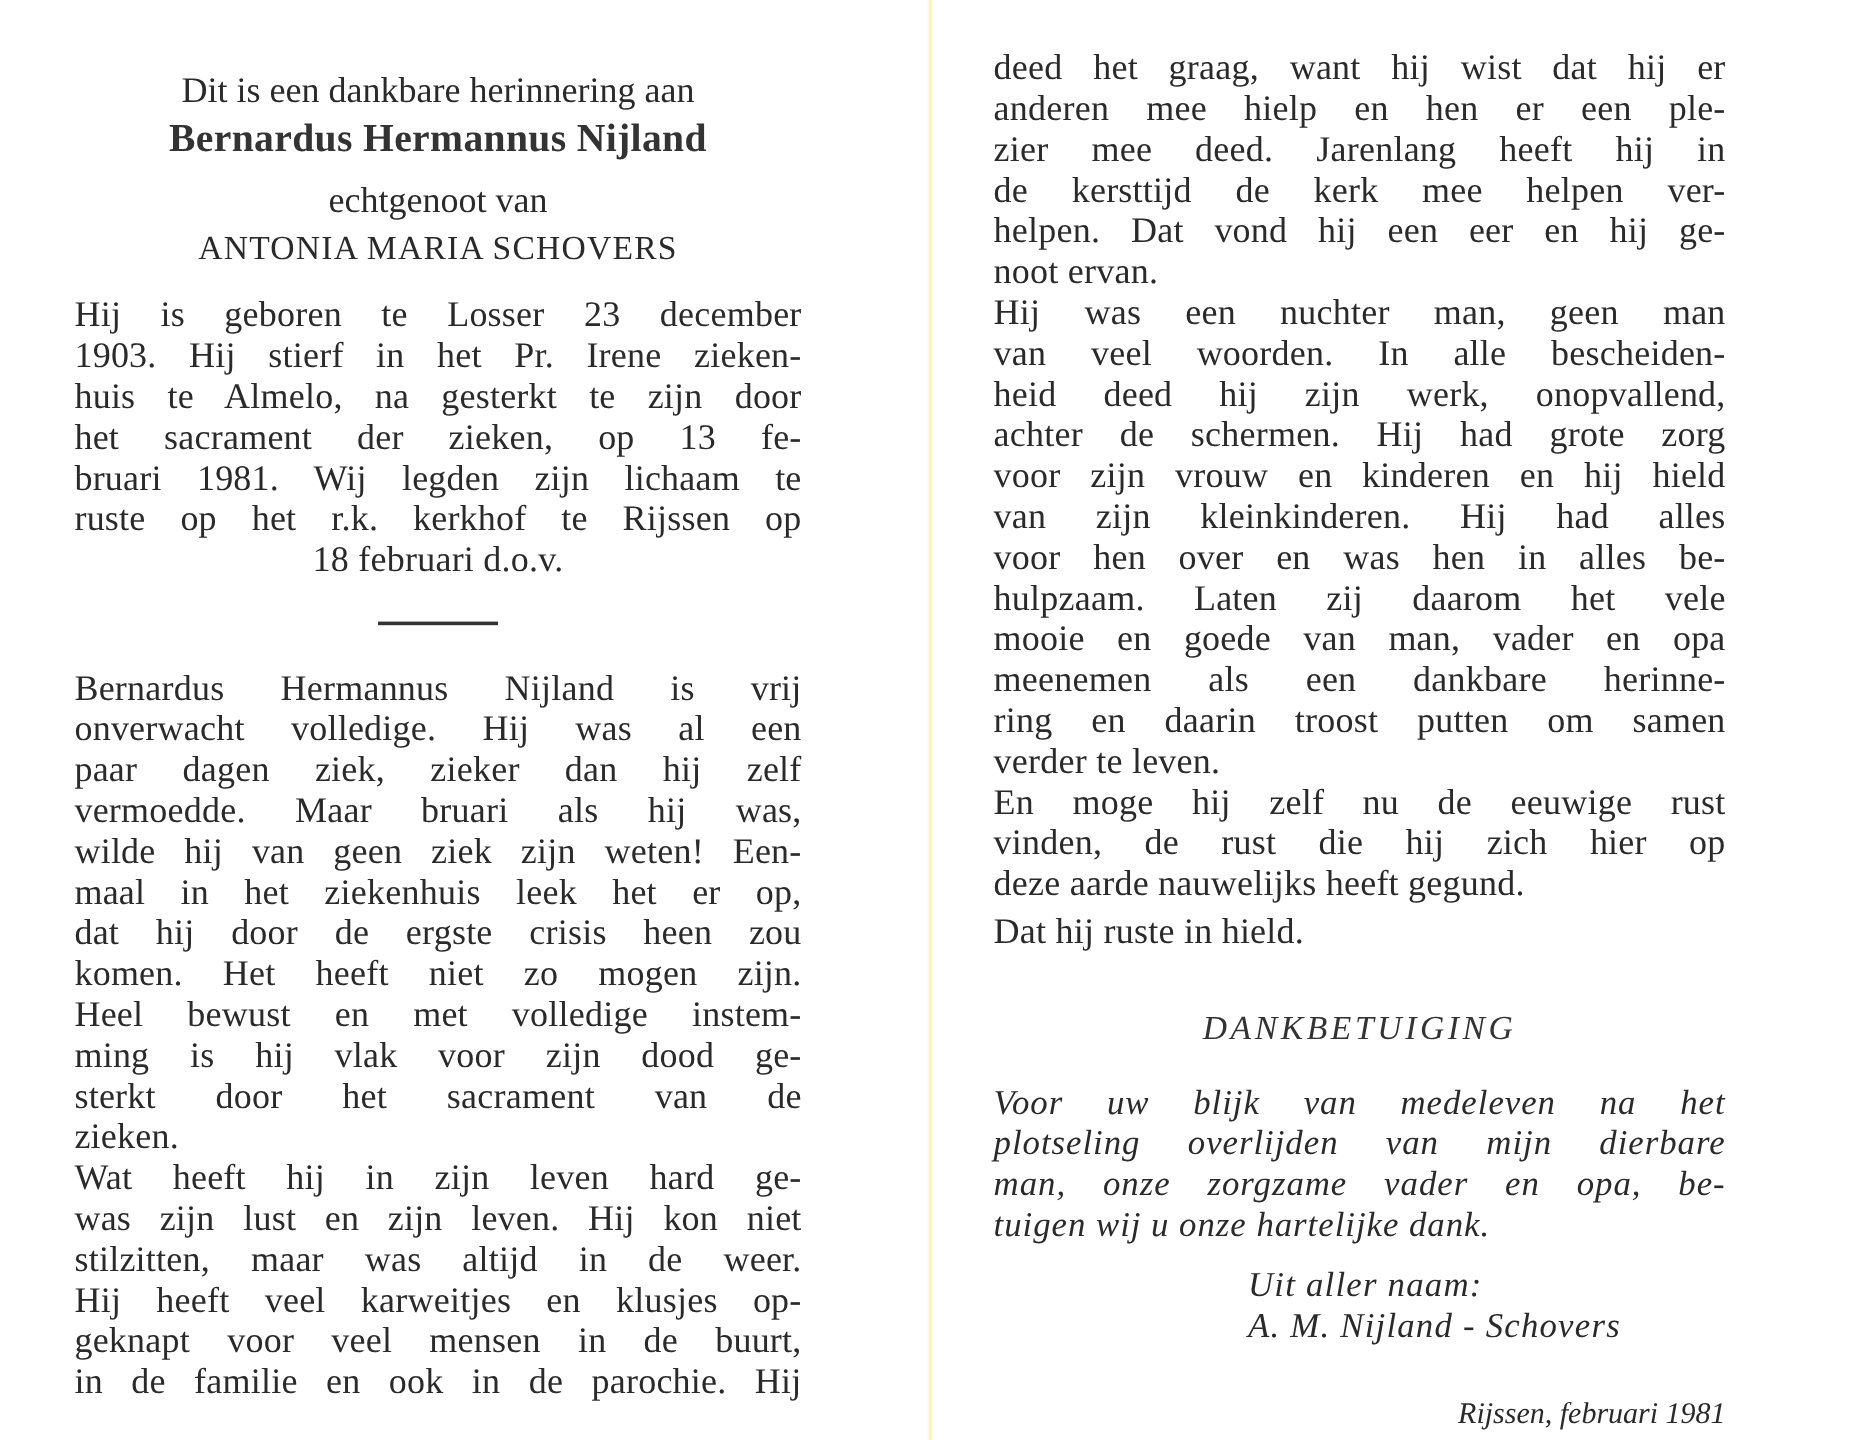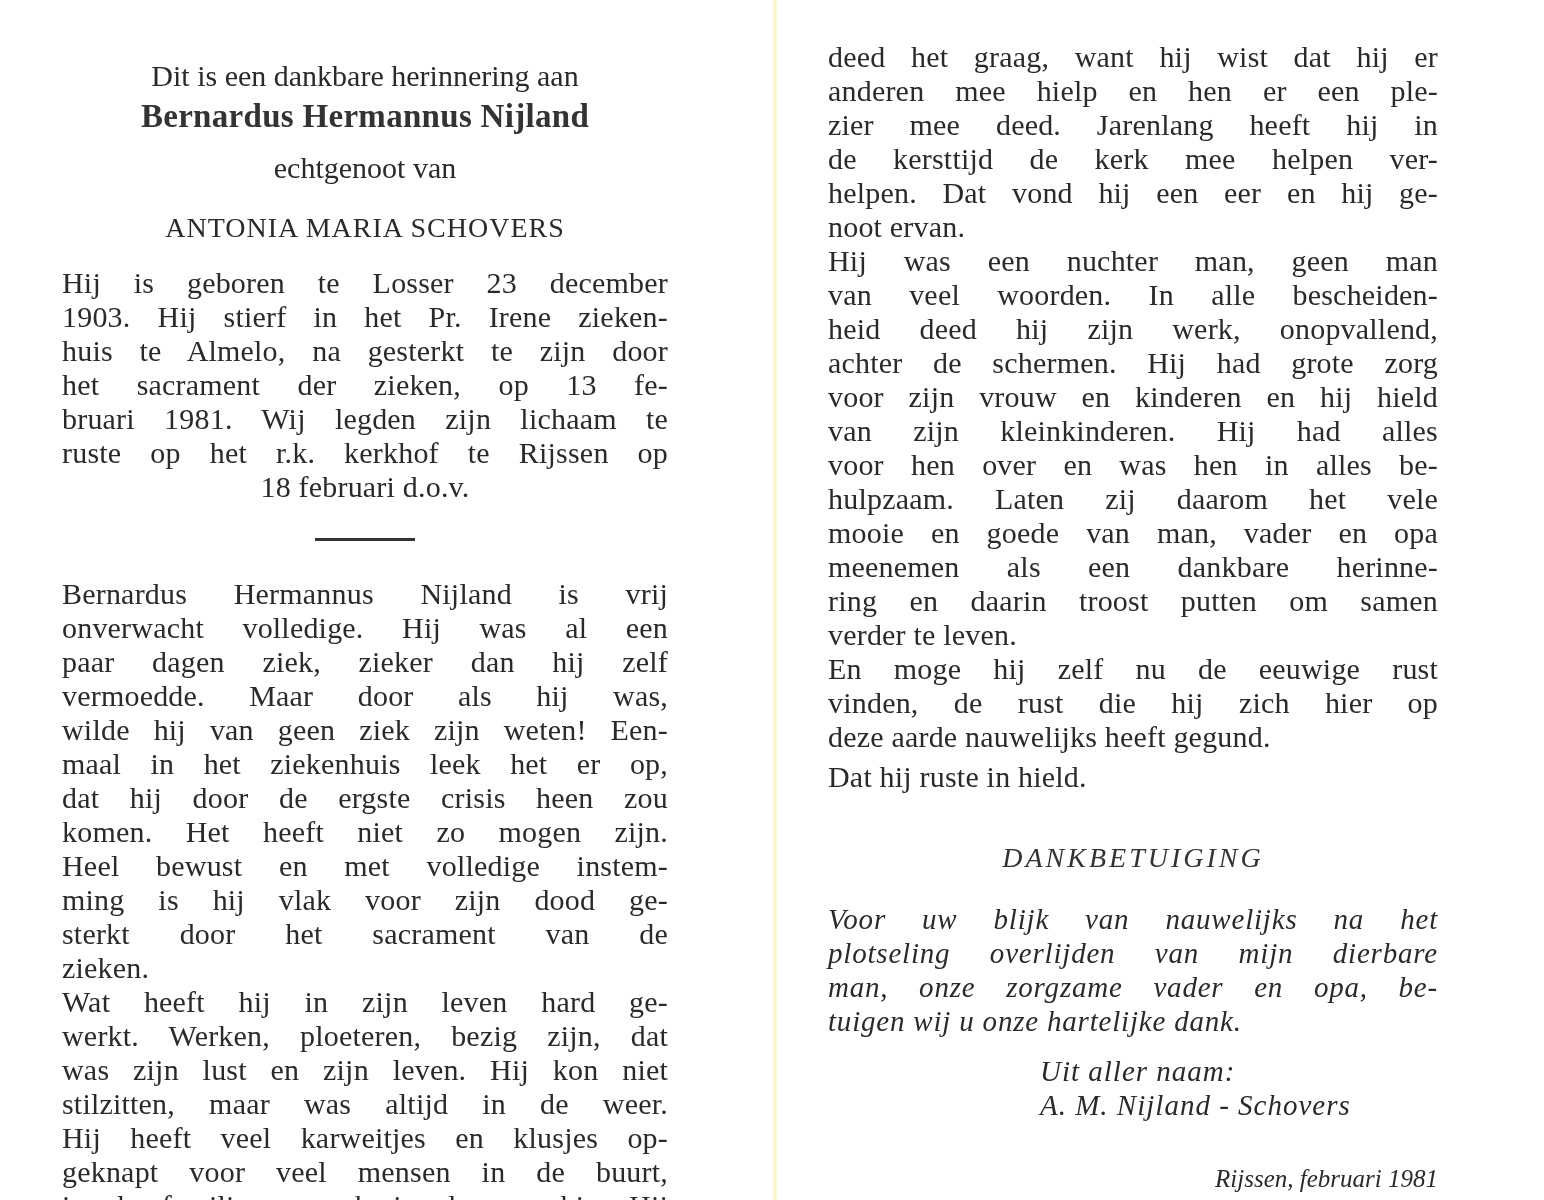--- a/index.html
+++ b/index.html
@@ -31,21 +31,21 @@
       white-space: nowrap;
       letter-spacing: 0.2px;
       height: 34px;
     }
     .line.last { text-align-last: left; }
     .line.center { text-align: center; text-align-last: center; }
 
     .intro { font-size: 30px; line-height: 36px; text-align: center; white-space: nowrap; }
     .name-bold { font-size: 33px; font-weight: bold; line-height: 44px; text-align: center; letter-spacing: 0.3px; color: #333; }
     .spouse-lbl { font-size: 30px; line-height: 36px; text-align: center; margin-top: 12px; }
-    .spouse { font-size: 28px; line-height: 36px; text-align: center; letter-spacing: 1px; margin-top: 24px; }
+    .spouse { font-size: 28px; line-height: 36px; text-align: center; letter-spacing: 1px; margin-top: 4px; }
 
     .bio { margin-top: 20px; }
     .sep {
       width: 100px; height: 3px; background: #333; margin: 34px auto 36px auto;
     }
     .gap-small { height: 6px; }
     .thanks-title {
       font-style: italic; font-size: 28px; letter-spacing: 3px;
       text-align: center; margin-top: 46px; line-height: 36px; color: #333;
     }
@@ -75,31 +75,30 @@
       <div class="line">ruste op het r.k. kerkhof te Rijssen op</div>
       <div class="line center">18 februari d.o.v.</div>
     </div>
 
   <div class="sep"></div>
 
   <div id="leftText">
       <div class="line">Bernardus Hermannus Nijland is vrij</div>
       <div class="line">onverwacht volledige. Hij was al een</div>
       <div class="line">paar dagen ziek, zieker dan hij zelf</div>
-      <div class="line">vermoedde. Maar door als hij was,</div>
+      <div class="line">vermoedde. Maar bruari als hij was,</div>
       <div class="line">wilde hij van geen ziek zijn weten! Een-</div>
       <div class="line">maal in het ziekenhuis leek het er op,</div>
       <div class="line">dat hij door de ergste crisis heen zou</div>
       <div class="line">komen. Het heeft niet zo mogen zijn.</div>
       <div class="line">Heel bewust en met volledige instem-</div>
       <div class="line">ming is hij vlak voor zijn dood ge-</div>
       <div class="line">sterkt door het sacrament van de</div>
       <div class="line last">zieken.</div>
       <div class="line">Wat heeft hij in zijn leven hard ge-</div>
-      <div class="line">werkt. Werken, ploeteren, bezig zijn, dat</div>
       <div class="line">was zijn lust en zijn leven. Hij kon niet</div>
       <div class="line">stilzitten, maar was altijd in de weer.</div>
       <div class="line">Hij heeft veel karweitjes en klusjes op-</div>
       <div class="line">geknapt voor veel mensen in de buurt,</div>
       <div class="line">in de familie en ook in de parochie. Hij</div>
     </div>
 </div>
 
 <div class="col right">
   <div id="r1">
@@ -127,21 +126,21 @@
   <div id="r3">
       <div class="line">En moge hij zelf nu de eeuwige rust</div>
       <div class="line">vinden, de rust die hij zich hier op</div>
       <div class="line last">deze aarde nauwelijks heeft gegund.</div>
     </div>
   <div class="gap-small"></div>
   <div class="line last">Dat hij ruste in hield.</div>
 
   <div class="thanks-title">DANKBETUIGING</div>
   <div class="thanks-body" id="thanks">
-      <div class="line">Voor uw blijk van nauwelijks na het</div>
+      <div class="line">Voor uw blijk van medeleven na het</div>
       <div class="line">plotseling overlijden van mijn dierbare</div>
       <div class="line">man, onze zorgzame vader en opa, be-</div>
       <div class="line last">tuigen wij u onze hartelijke dank.</div>
     </div>
 
   <div class="sig">
     <div>Uit aller naam:</div>
     <div class="sig2">A. M. Nijland - Schovers</div>
   </div>
   <div class="place-date">Rijssen, februari 1981</div>

